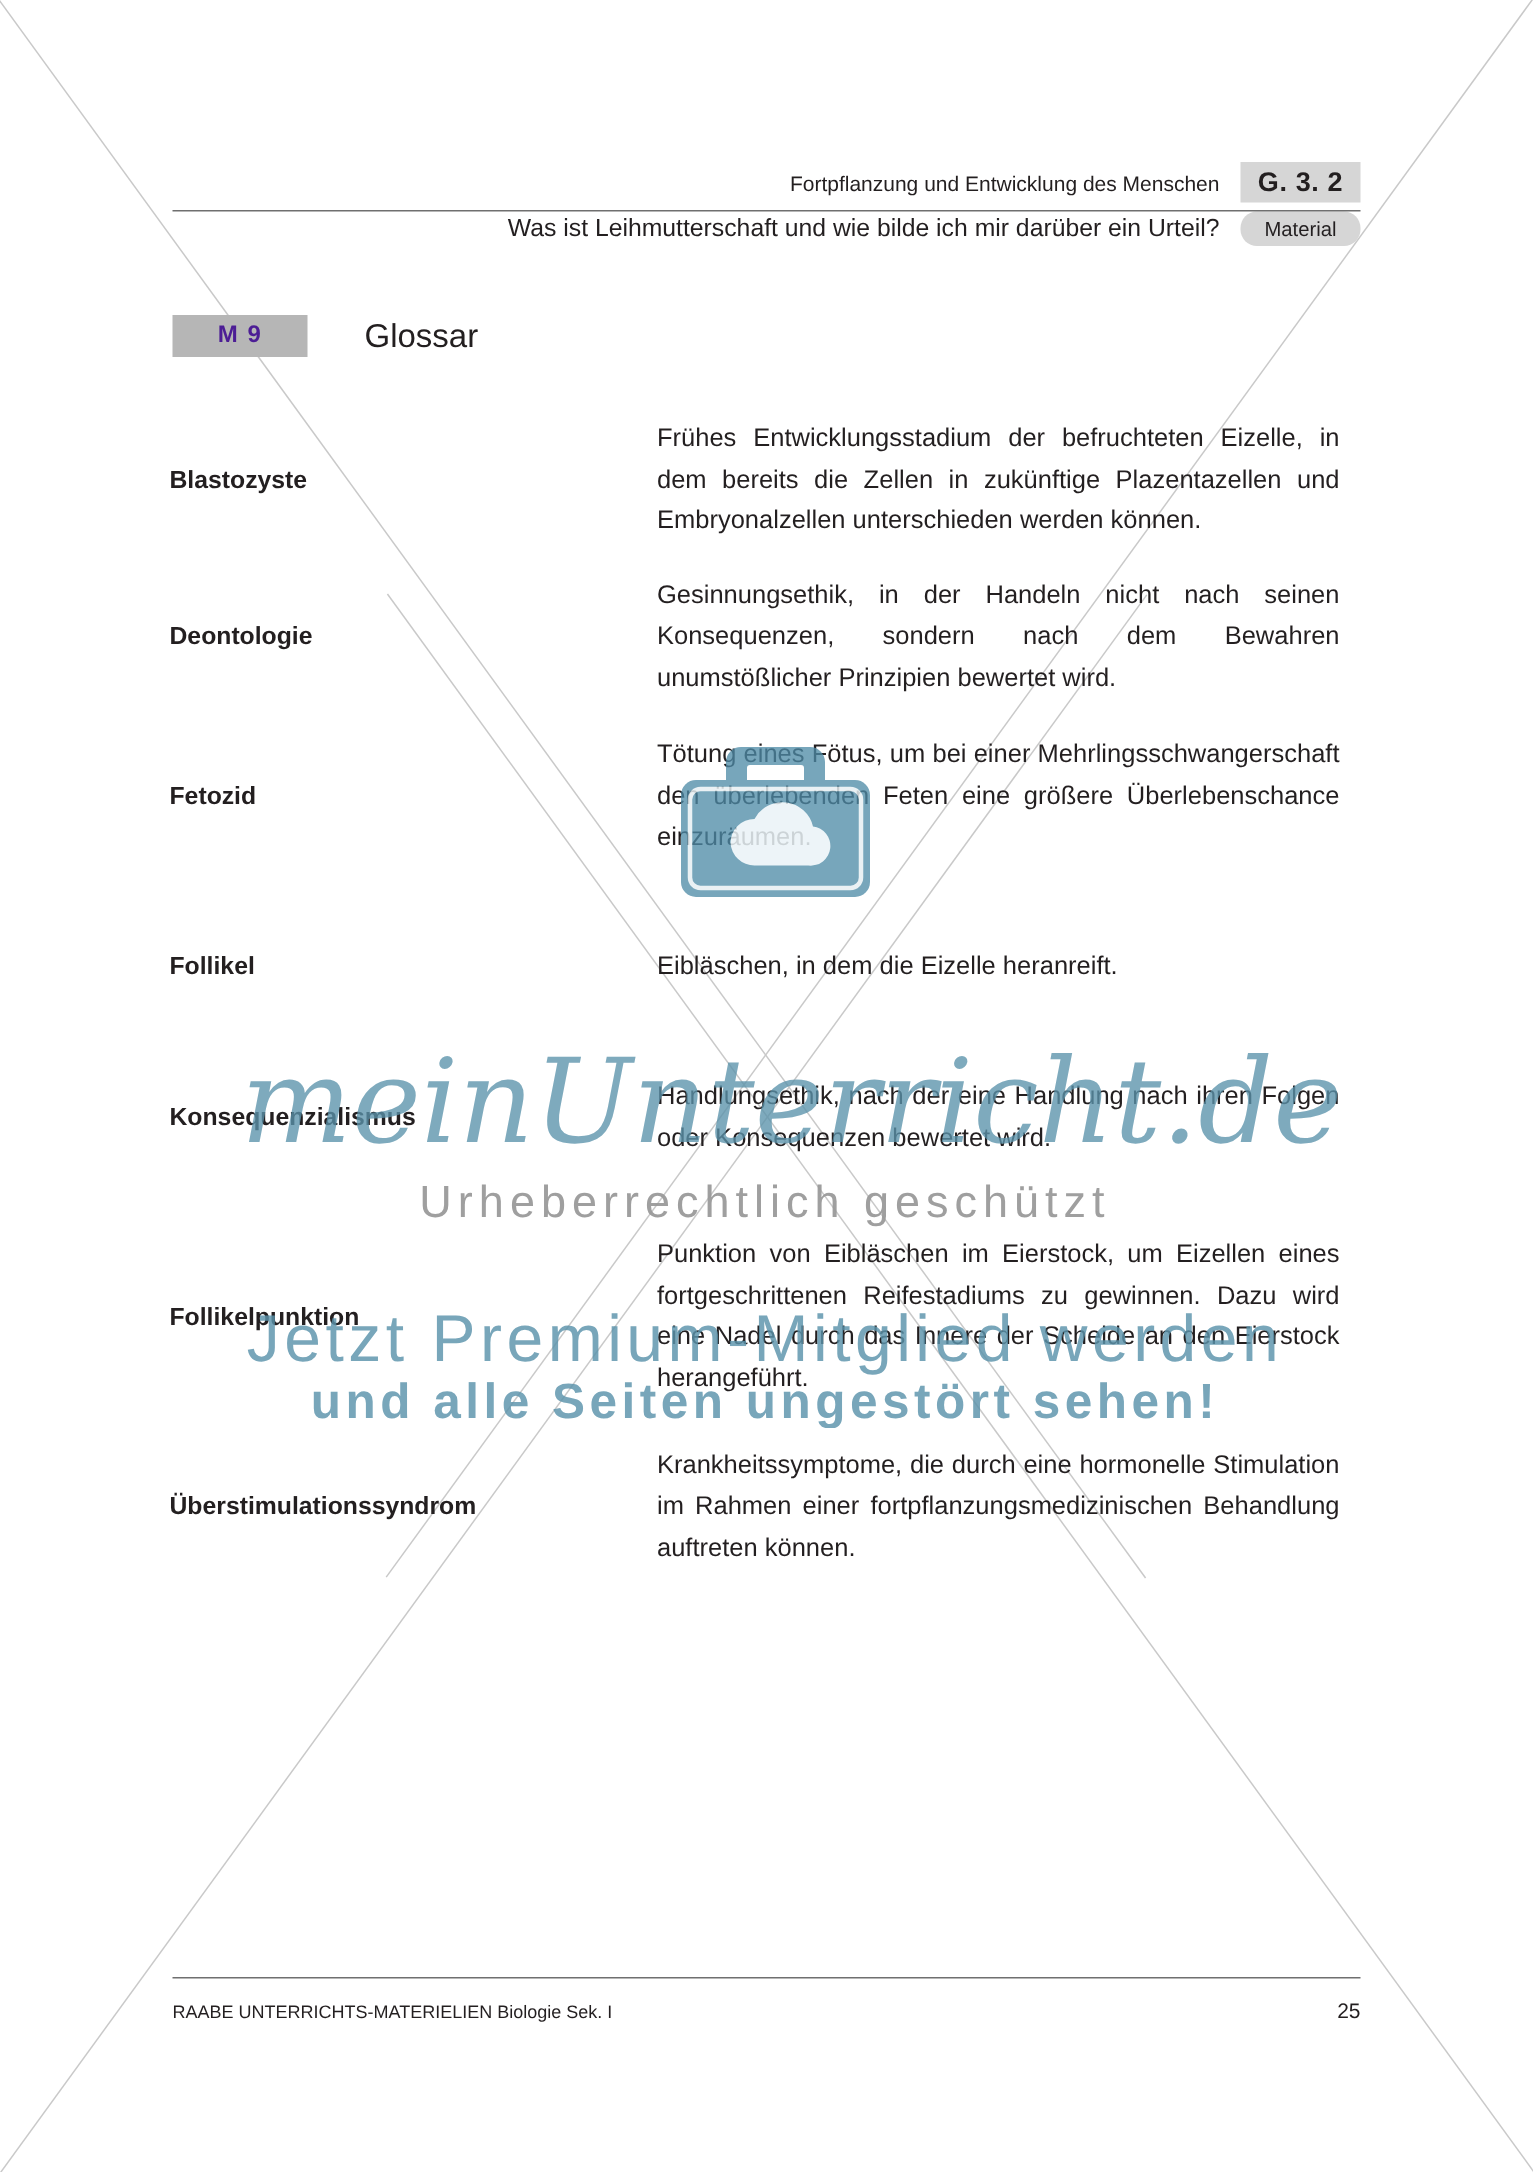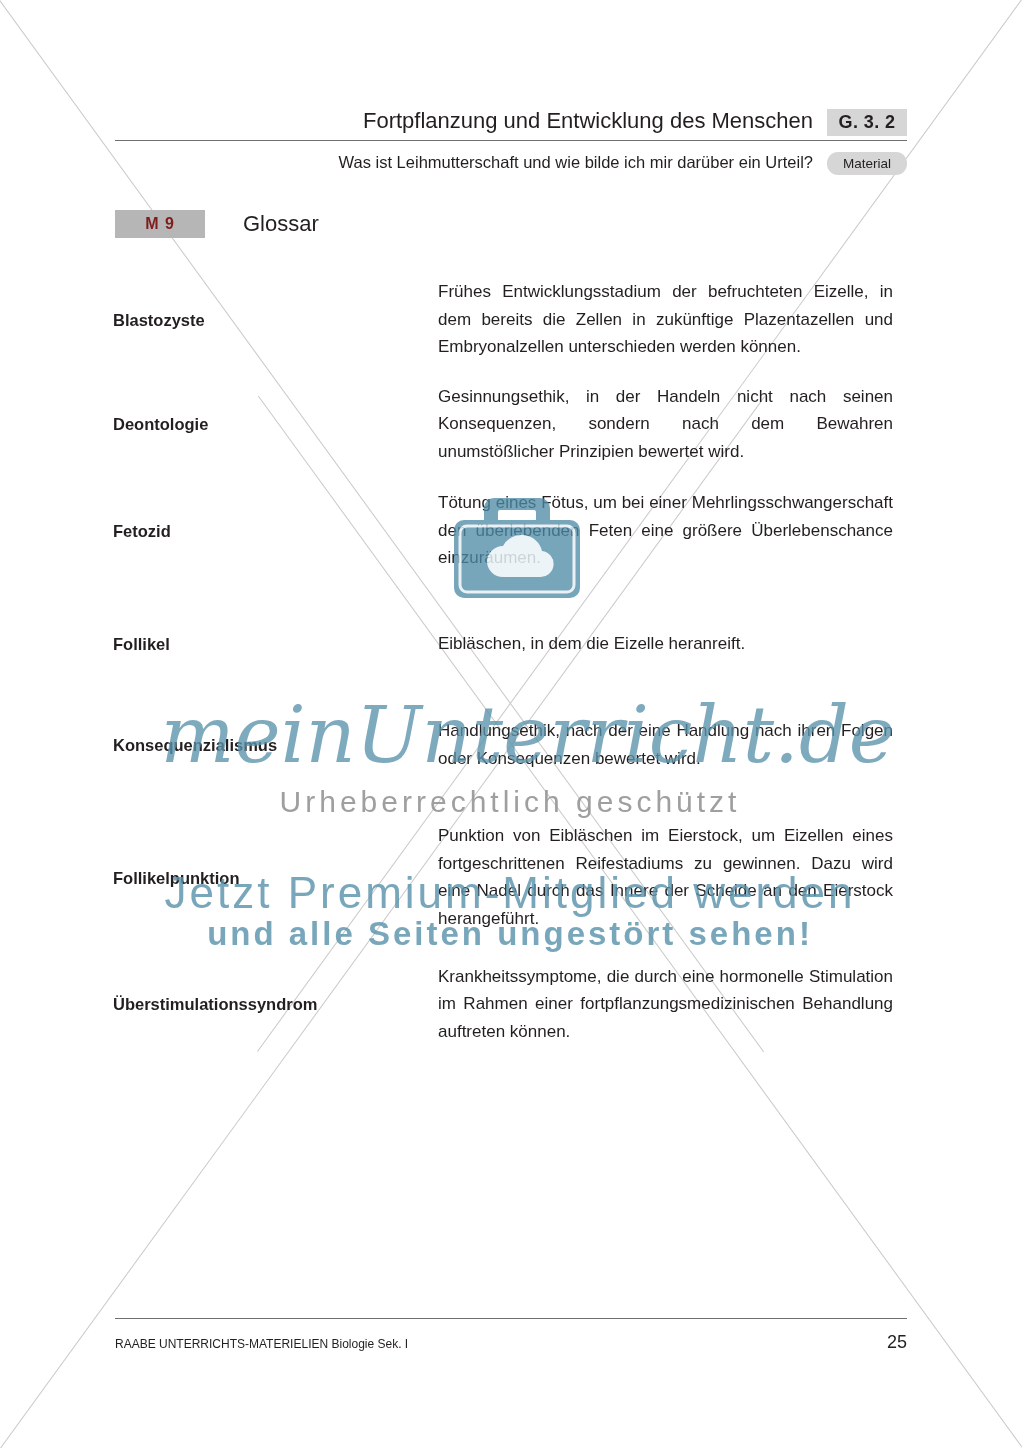--- a/index.html
+++ b/index.html
@@ -34,39 +34,39 @@
     left: 115px;
     top: 108px;
     width: 792px;
   }
   .header-line1 {
     display: flex;
     align-items: baseline;
     justify-content: flex-end;
   }
   .header-title {
-    font-size: 22px;
+    font-size: 14px;
     color: #231f20;
     margin-right: 14px;
   }
   .header-code {
     background: #d6d6d6;
     color: #231f20;
     font-size: 18px;
     font-weight: bold;
     padding: 3px 9px 3px 9px;
     min-width: 62px;
     text-align: center;
     letter-spacing: .4px;
   }
   .header-line2 {
     display: flex;
     align-items: baseline;
     justify-content: flex-end;
-    margin-top: 16px;
+    margin-top: 6px;
   }
   .header-sub {
     font-size: 16.5px;
     color: #231f20;
     margin-right: 14px;
   }
   .header-material {
     background: #d6d6d6;
     color: #231f20;
     font-size: 13.5px;
@@ -87,21 +87,21 @@
   
   .mrow {
     position: absolute;
     left: 115px;
     top: 210px;
     display: flex;
     align-items: center;
   }
   .mbadge {
     background: #b6b6b6;
-    color: #7f1d1d;
+    color: #4c1d95;
     font-size: 16px;
     font-weight: bold;
     letter-spacing: 1px;
     padding: 5px 16px;
     min-width: 58px;
     text-align: center;
   }
   .mtitle {
     font-size: 22px;
     color: #231f20;
@@ -154,21 +154,21 @@
     width: 792px;
     display: flex;
     justify-content: space-between;
     align-items: baseline;
   }
   .footer-left {
     font-size: 12px;
     color: #231f20;
   }
   .footer-page {
-    font-size: 18px;
+    font-size: 14px;
     color: #231f20;
   }
 
   
   .wm {
     position: absolute;
     pointer-events: none;
     color: #5b93ab;
   }
   .wm-brand {

